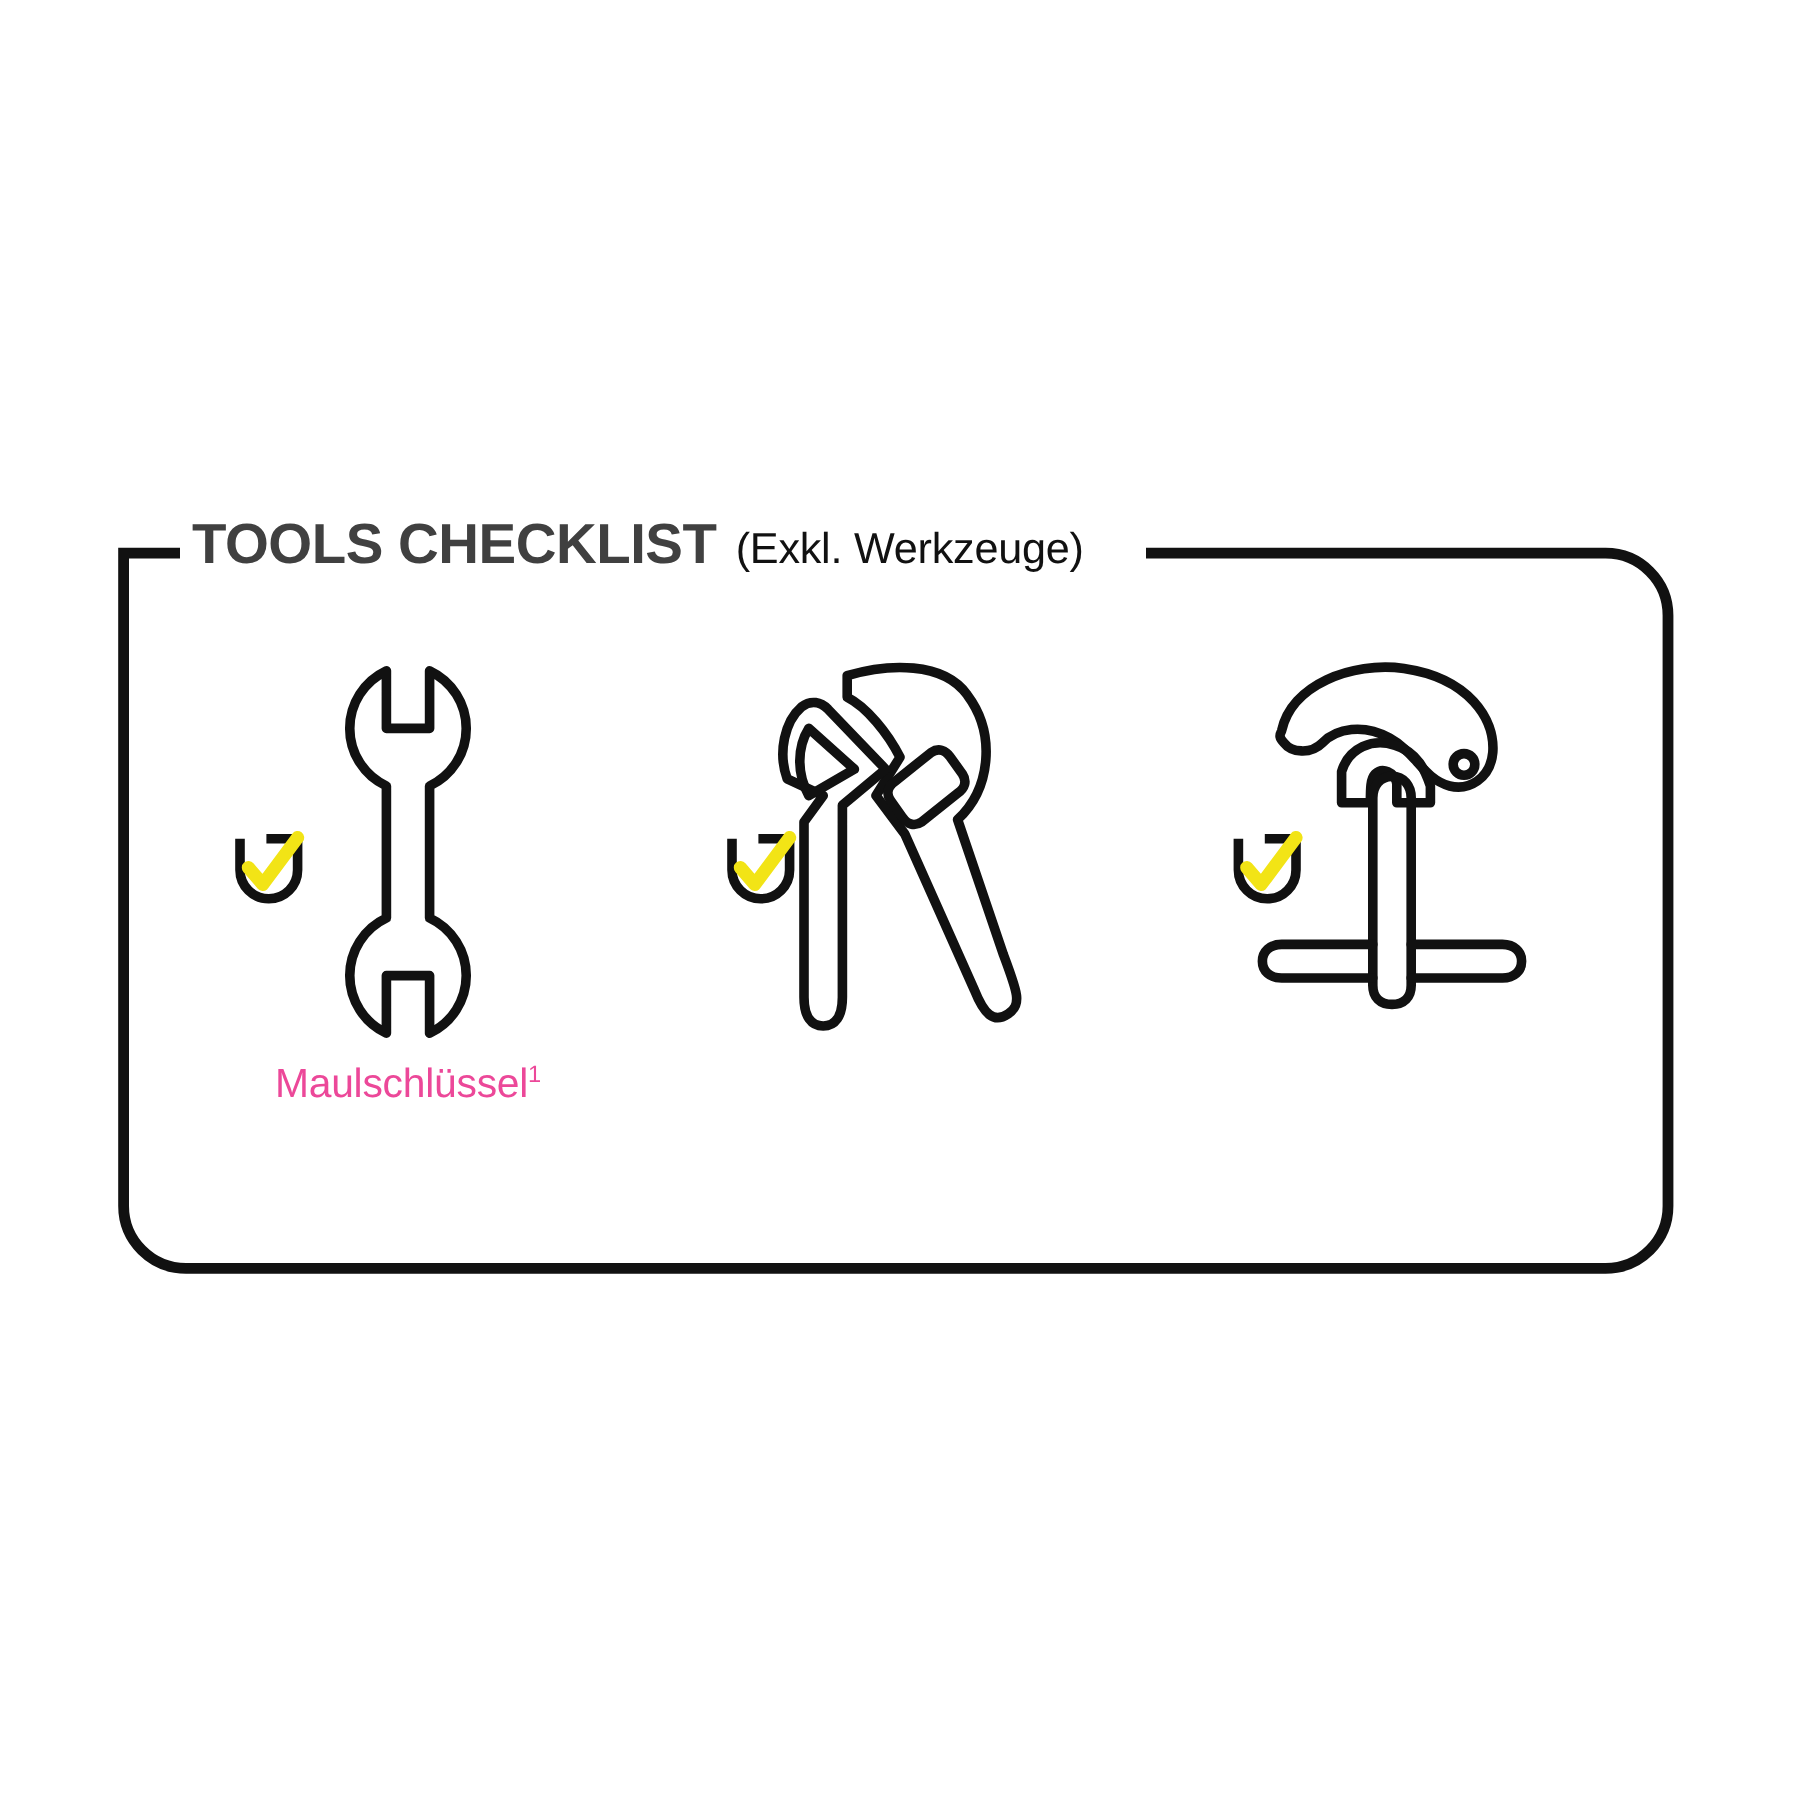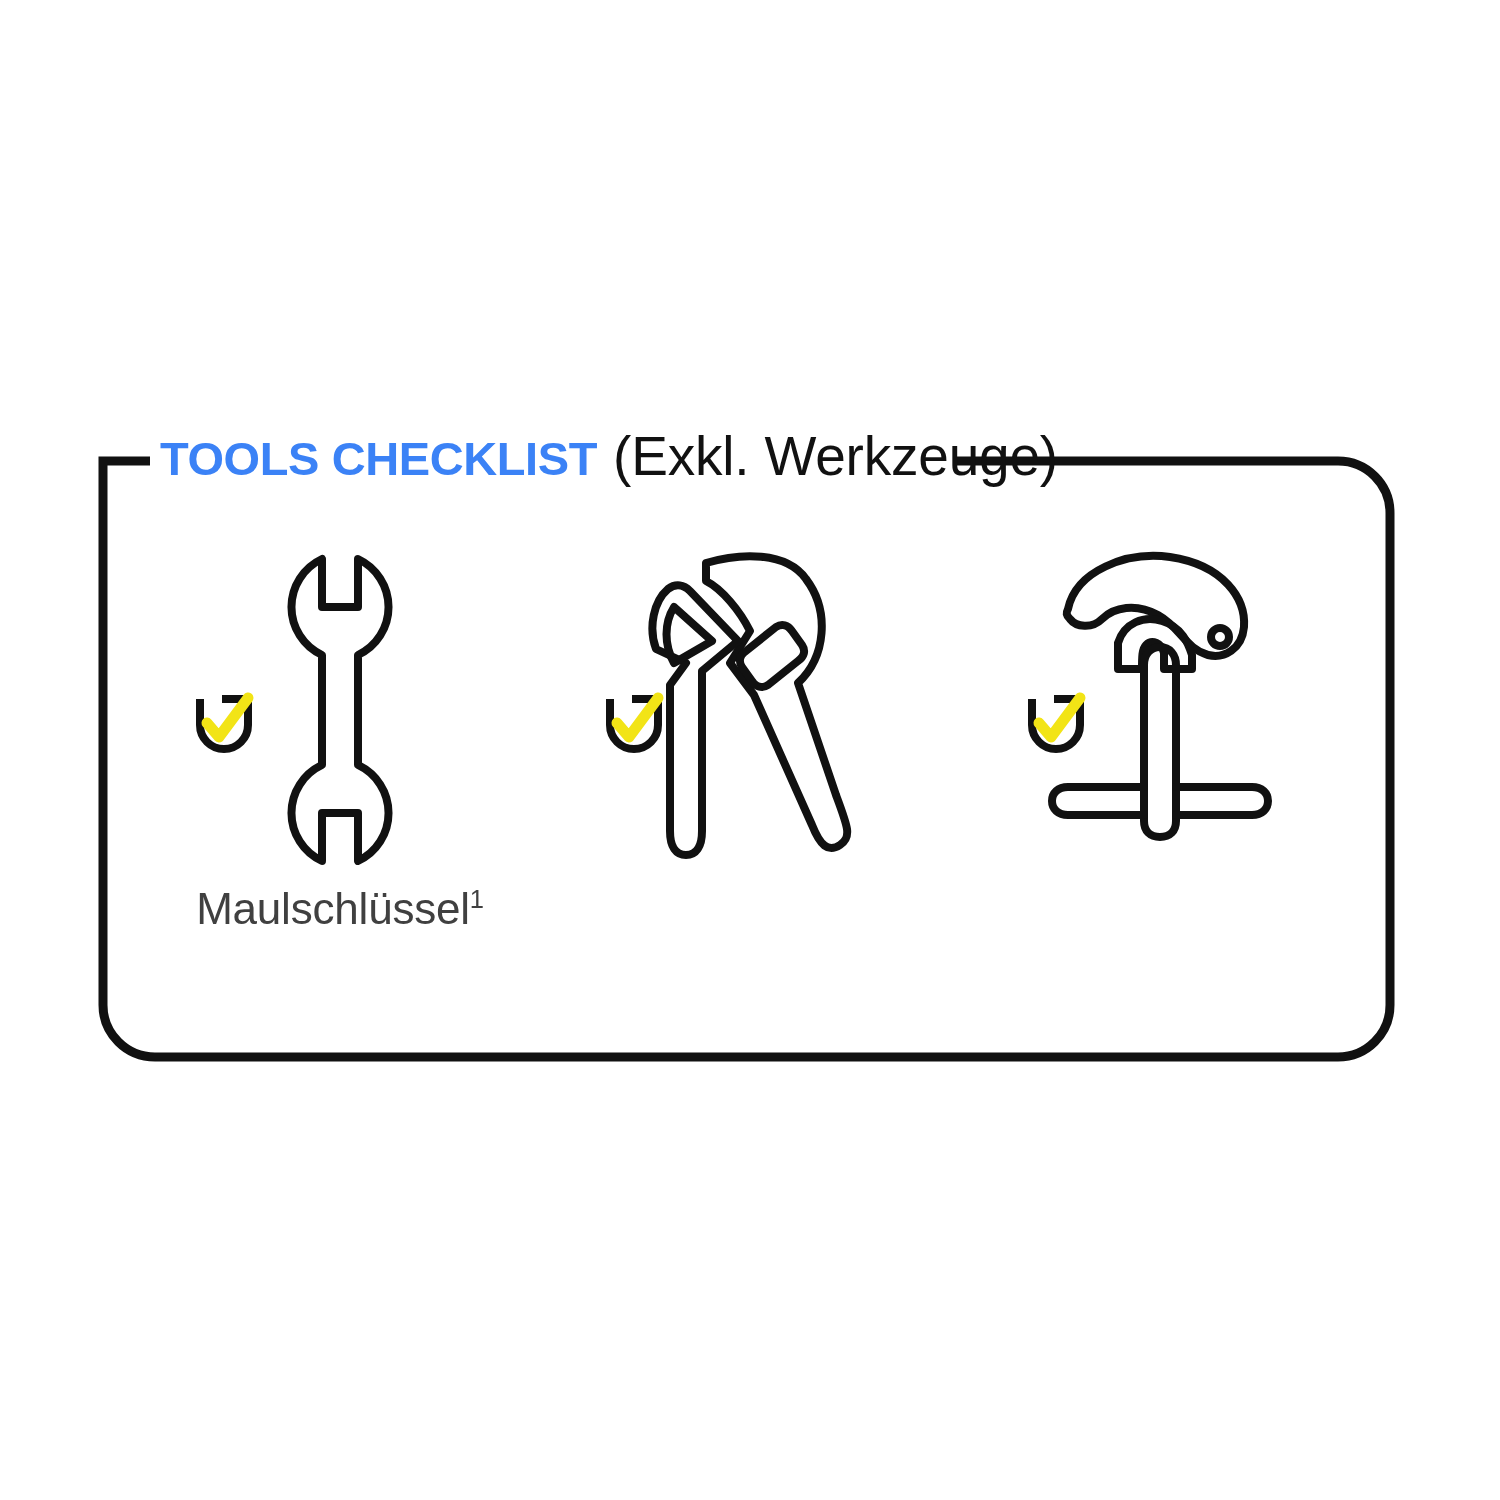--- a/index.html
+++ b/index.html
@@ -42,27 +42,27 @@
     height: 62px;
     display: flex;
     align-items: baseline;
     white-space: nowrap;
   }
   .title-main {
     font-family: "Liberation Sans", sans-serif;
     font-weight: 700;
     font-size: 47px;
     letter-spacing: -0.4px;
-    color: #3b82f6;
+    color: #404040;
     line-height: 1;
   }
   .title-sub {
     font-family: "Liberation Sans", sans-serif;
     font-weight: 400;
-    font-size: 55px;
+    font-size: 36px;
     color: #111111;
     line-height: 1;
     margin-left: 16px;
     letter-spacing: -0.2px;
   }
 
   
   .items {
     position: absolute;
     left: 140px;
@@ -99,23 +99,23 @@
   .check-svg {
     width: 72px;
     height: 72px;
     display: block;
   }
 
   .item-label {
     margin-top: 18px;
     font-family: "Liberation Sans", sans-serif;
     font-weight: 400;
-    font-size: 44px;
+    font-size: 34px;
     line-height: 1.18;
-    color: #404040;
+    color: #ec4899;
     text-align: right;
     letter-spacing: -0.2px;
   }
   .item-label sup {
     font-size: 0.58em;
     vertical-align: super;
     line-height: 0;
   }
 </style>
 </head>

